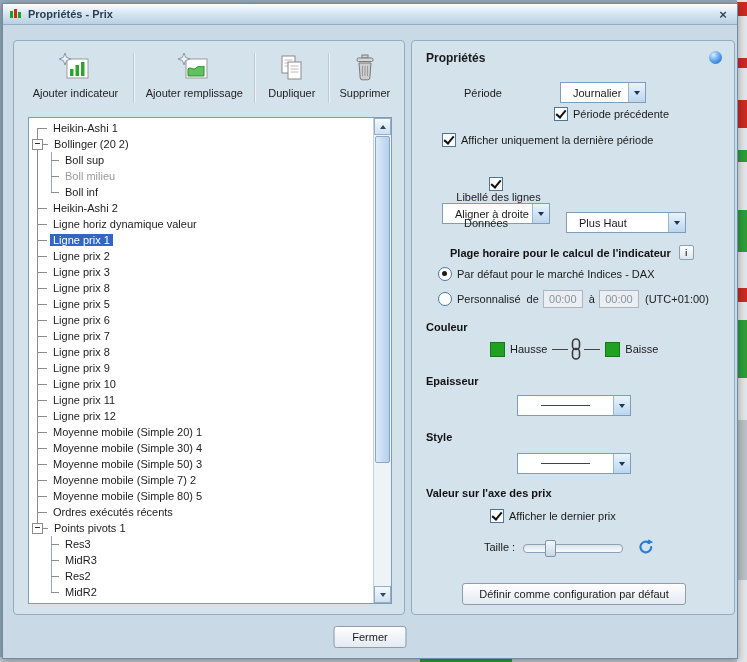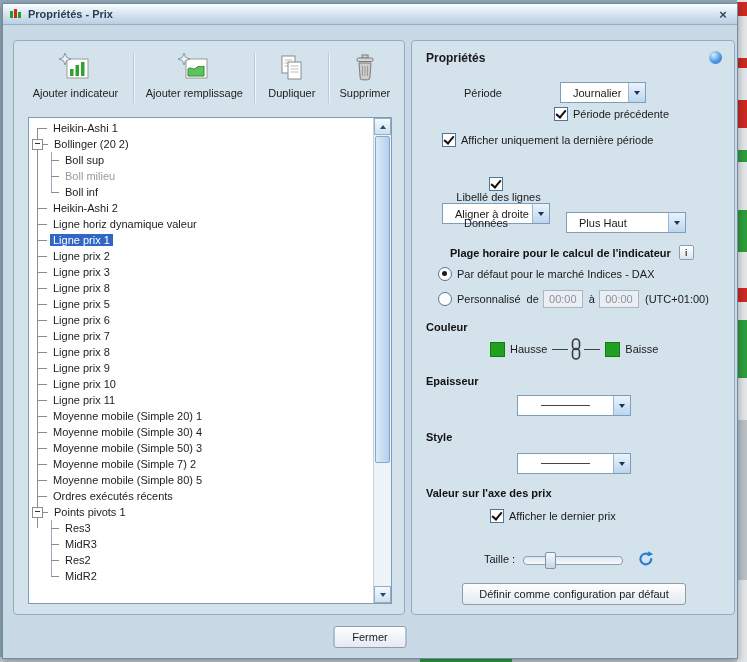--- a/index.html
+++ b/index.html
@@ -80,21 +80,21 @@
   .p-radio1{top:226px;left:26px;}
   .p-radio2{top:249px;left:26px;}
   .p-couleur{top:280px;left:14px;}
   .p-colors{top:297px;left:78px;}
   .p-epaisseur{top:334px;left:14px;}
   .p-dd1{top:354px;left:105px;}
   .p-style{top:390px;left:14px;}
   .p-dd2{top:412px;left:105px;}
   .p-valeur{top:446px;left:14px;}
   .p-chk3{top:468px;left:78px;}
-  .p-taille{top:509px;left:72px;}
+  .p-taille{top:497px;left:72px;}
   .p-defbtn{top:542px;left:50px;}
 
   .rlabel{display:inline-block;text-align:center;}
   .w142{width:142px;}.w148{width:148px;}
   .gap4{width:4px;flex:none;}.gap6{width:6px;flex:none;}.gap8{width:8px;flex:none;}
 
   
   .dd{background:#fff;border:1px solid #7f9db9;height:19px;display:flex;align-items:stretch;cursor:default;}
   .dd .val{flex:1;display:flex;align-items:center;padding:0 12px;overflow:hidden;white-space:nowrap;}
   .dd .ddbtn{width:16px;background:linear-gradient(180deg,#eaf3fc,#bcd6ee);border-left:1px solid #9ab6d0;
@@ -311,20 +311,25 @@
                 <span class="lbl">Ligne prix 10</span>
               </div>
               <div class="tree-row">
                 <span class="sp s8"></span>
                 <span class="dash d10"></span>
                 <span class="lbl">Ligne prix 11</span>
               </div>
               <div class="tree-row">
                 <span class="sp s8"></span>
                 <span class="dash d10"></span>
+                <span class="lbl">Ligne prix 12</span>
+              </div>
+              <div class="tree-row">
+                <span class="sp s8"></span>
+                <span class="dash d10"></span>
                 <span class="lbl">Moyenne mobile (Simple 20) 1</span>
               </div>
               <div class="tree-row">
                 <span class="sp s8"></span>
                 <span class="dash d10"></span>
                 <span class="lbl">Moyenne mobile (Simple 30) 4</span>
               </div>
               <div class="tree-row">
                 <span class="sp s8"></span>
                 <span class="dash d10"></span>

